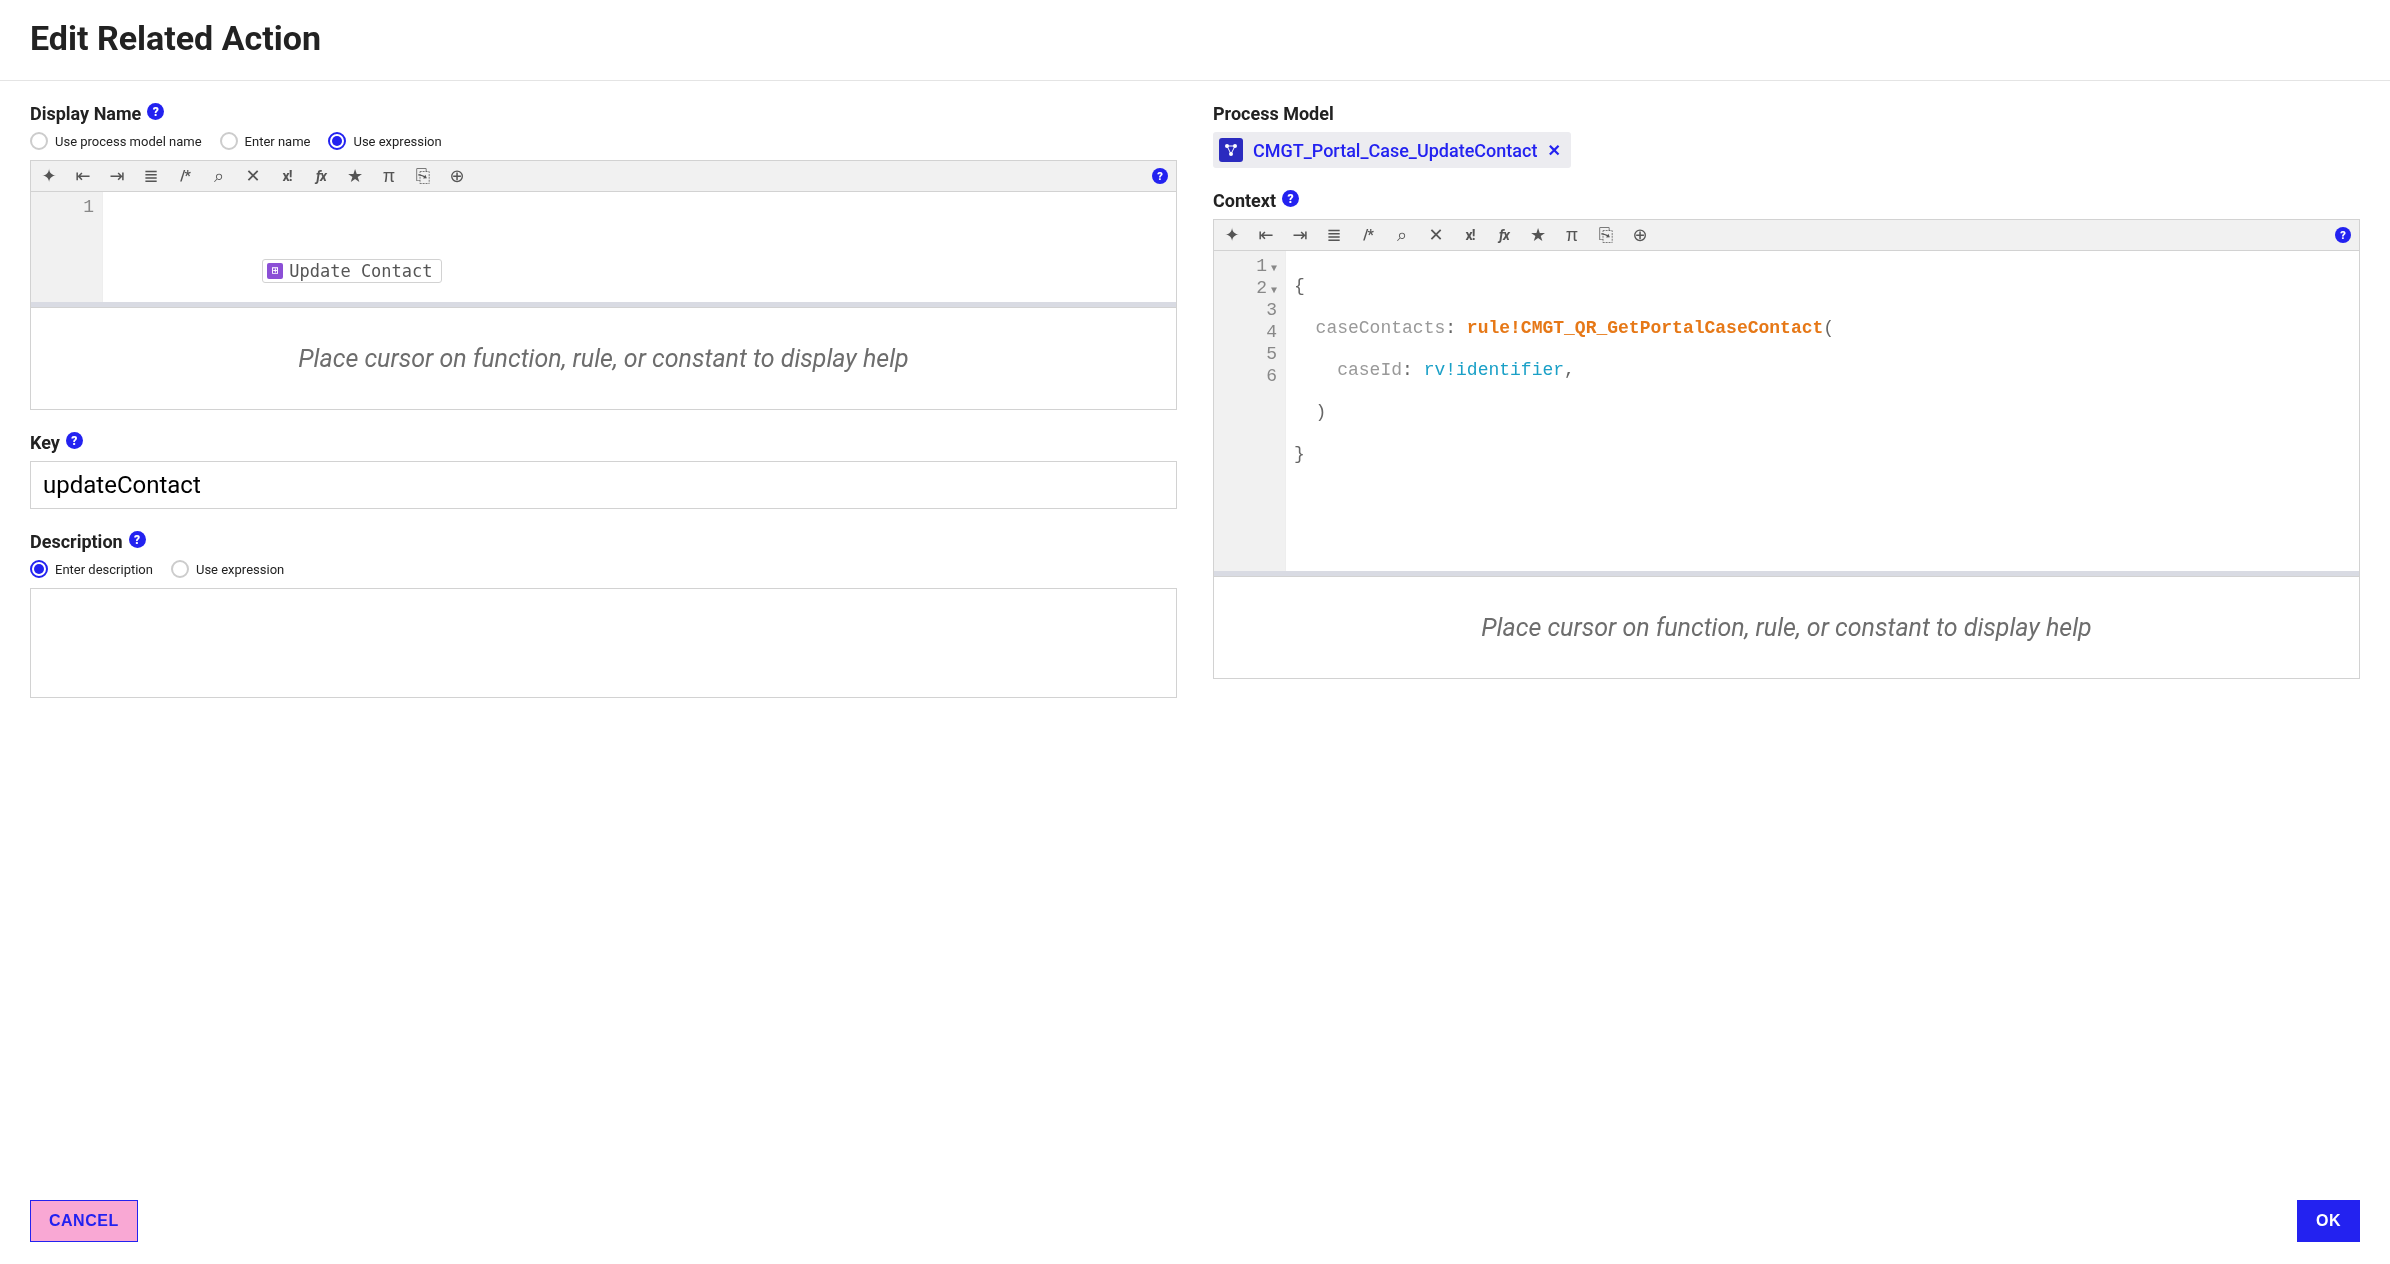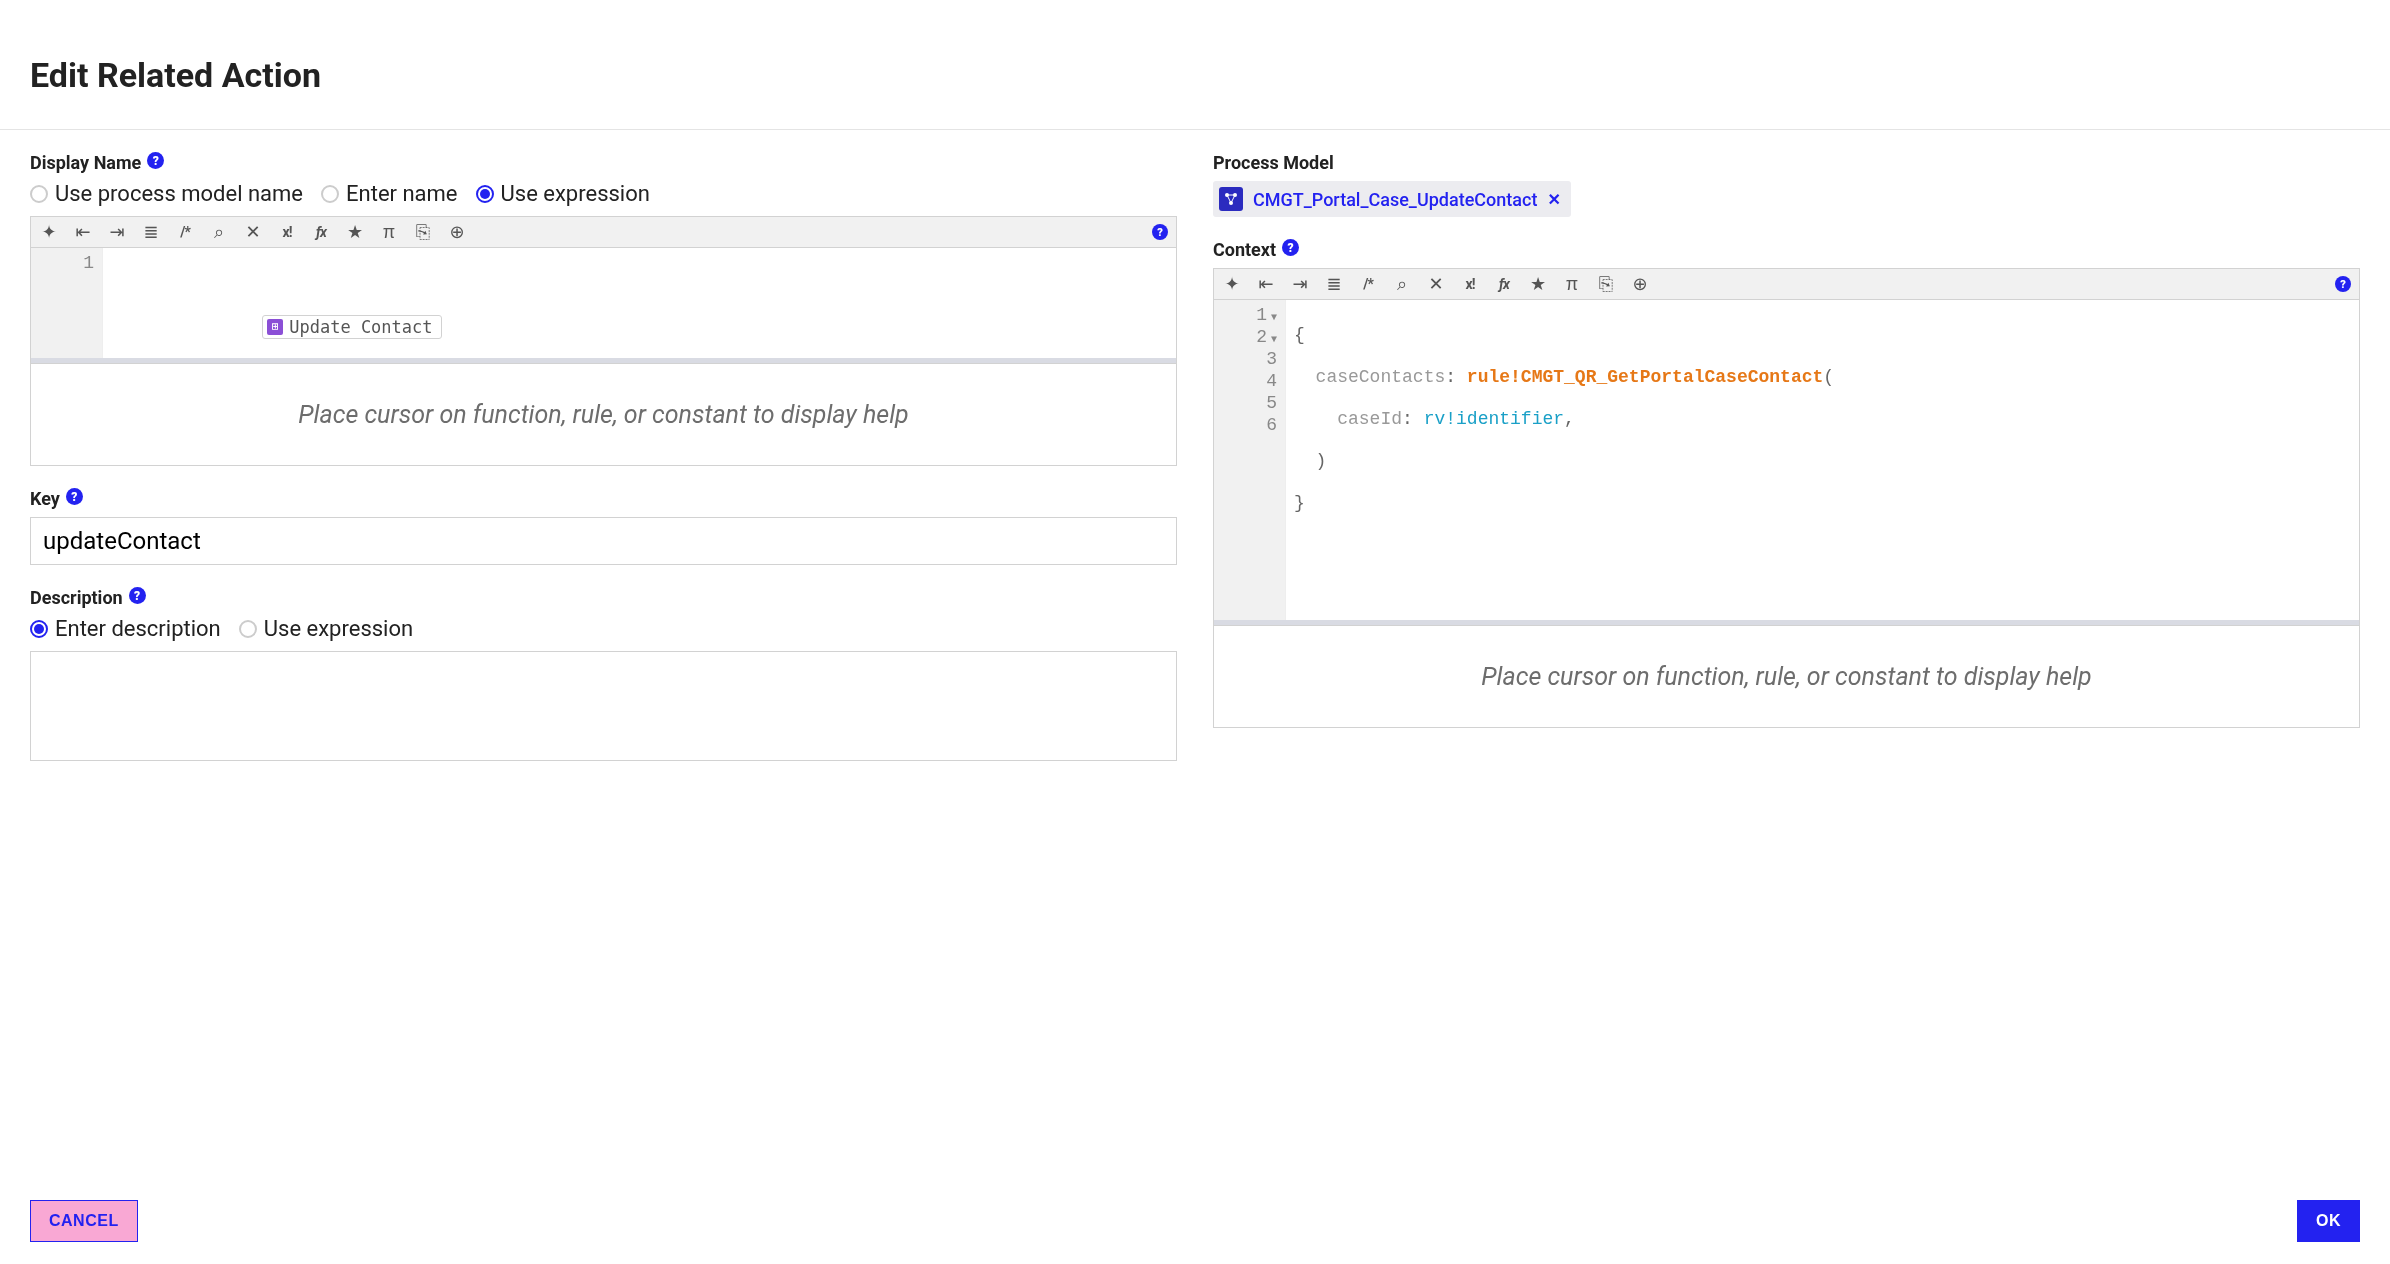--- a/index.html
+++ b/index.html
@@ -6,23 +6,22 @@
   html, body { height: 100%; }
   body {
     font-family: -apple-system, BlinkMacSystemFont, "Segoe UI", Roboto, Helvetica, Arial, sans-serif;
     font-size: 17px;
     color: #222;
     background: #fff;
     display: flex;
     flex-direction: column;
   }
   .dialog-header {
-    padding: 18px 30px 34px;
+    padding: 18px 30px 22px;
     border-bottom: 1px solid #e4e4e4;
-    margin-top: 37px;
   }
   .dialog-header h1 {
     font-size: 34px;
     font-weight: 700;
     color: #222;
   }
   .dialog-body {
     flex: 1 1 auto;
     overflow-y: auto;
     padding: 22px 30px 0;
@@ -44,21 +43,21 @@
     background: #2322f0;
     color: #fff;
     font-size: 12px;
     font-weight: 900;
     display: inline-flex;
     align-items: center;
     justify-content: center;
     cursor: pointer;
   }
   .radio-row { display: flex; flex-wrap: wrap; gap: 18px; margin-bottom: 10px; }
-  .radio-opt { display: flex; align-items: center; gap: 7px; cursor: pointer; font-size: 22px; }
+  .radio-opt { display: flex; align-items: center; gap: 7px; cursor: pointer; font-size: 13px; }
   .radio-circle {
     width: 18px; height: 18px; border-radius: 50%;
     border: 2px solid #ccc; background: #fff;
     display: inline-flex; align-items: center; justify-content: center;
   }
   .radio-circle.selected { border-color: #2322f0; }
   .radio-circle.selected::after {
     content: ""; width: 10px; height: 10px; border-radius: 50%; background: #2322f0;
   }
   .text-input {

